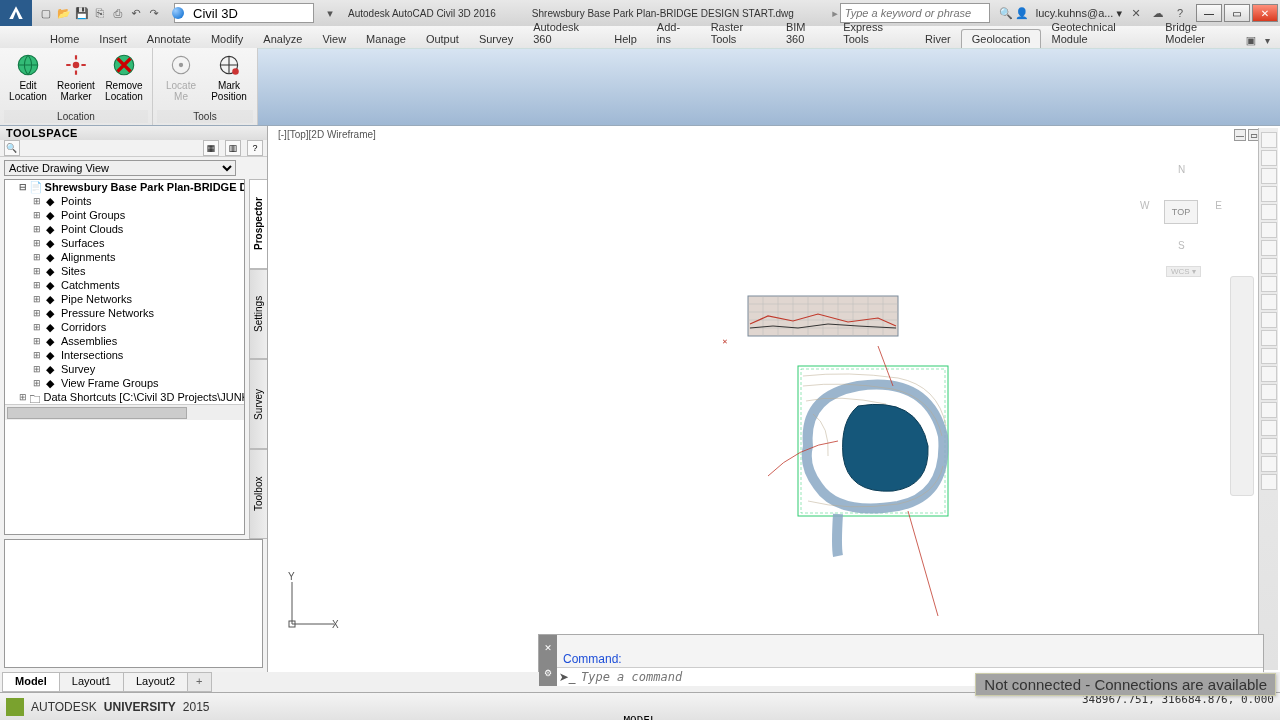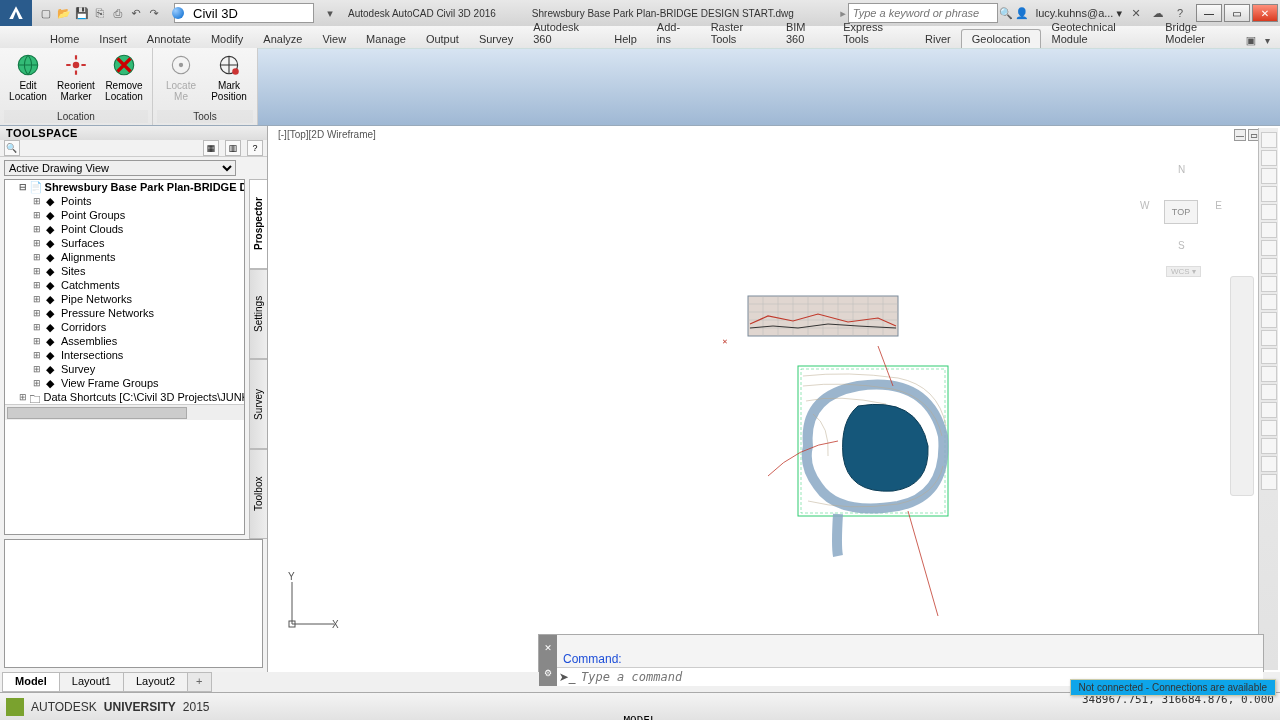--- a/index.html
+++ b/index.html
@@ -9,21 +9,21 @@
 .titlebar { height: 26px; background: linear-gradient(#e8e8e8,#d4d4d4); display: flex; align-items: center; font-size: 11px; }
 .app-menu-btn { width: 32px; height: 26px; background: #2a5b8c; display:flex; align-items:center; justify-content:center; }
 .app-menu-btn svg { width: 18px; height: 18px; }
 .qat { display: flex; gap: 2px; padding: 0 6px; align-items: center; }
 .qat-icon { width: 16px; height: 16px; display:flex; align-items:center; justify-content:center; color:#555; }
 .workspace-select { height: 20px; font-size: 13px; width: 140px; border: 1px solid #999; background: #fff; margin-left: 6px; padding-left: 18px; }
 .workspace-wrap { position: relative; }
 .workspace-wrap::before { content:""; position:absolute; left:4px; top:4px; width:12px; height:12px; border-radius:50%; background: radial-gradient(circle at 30% 30%, #9cf, #06c); }
 .title-text { flex: 0 0 auto; padding: 0 10px; color: #333; font-size: 10px; }
 .title-center { flex: 1; display:flex; gap: 16px; }
-.search-box { width: 150px; height: 20px; border:1px solid #999; background:#fff; font-size:11px; font-style:italic; color:#888; padding: 0 4px; }
+.search-box { width: 150px; height: 20px; border:1px solid #999; background:#fff; font-size:11px; font-style:italic; color:#888; padding: 0 4px; margin-right: 8px; }
 .title-right { display:flex; align-items:center; gap:6px; padding-right:2px; }
 .user-badge { font-size: 11px; color: #333; }
 .win-btns { display:flex; }
 .win-btn { width: 26px; height: 18px; border:1px solid #888; background:linear-gradient(#fafafa,#ddd); display:flex; align-items:center; justify-content:center; font-size:10px; margin-left:2px; }
 .win-btn.close { background: linear-gradient(#ff8f7a,#d93a20); color:#fff; }
 
 
 .menubar { height: 22px; background: linear-gradient(#f6f6f6,#e6e6e6); display:flex; align-items:flex-end; font-size:11px; padding-left: 40px; }
 .menu-tab { padding: 3px 10px; color:#333; cursor:default; }
 .menu-tab.active { background: #f3f3f3; border:1px solid #aaa; border-bottom:none; border-radius:3px 3px 0 0; }
@@ -97,21 +97,21 @@
 .layout-tab { padding:2px 12px; border-right:1px solid #bbb; background:#f2f2f2; }
 .layout-tab.active { background:#fff; font-weight:bold; }
 .layout-add { padding:2px 8px; color:#666; }
 
 
 .statusbar { position:absolute; left:0; right:0; bottom:0; height:28px; background:linear-gradient(#f4f4f4,#e2e2e2); border-top:1px solid #aaa; display:flex; align-items:center; font-size:11px; padding: 0 6px; gap:8px;flex-direction:column; }
 .coords { margin-left:auto; color:#333; font-family:Consolas,monospace; }
 .sb-group { display:flex; align-items:center; gap:4px; }
 .sb-btn { width:18px; height:18px; border:1px solid #bbb; background:#fafafa; display:flex; align-items:center; justify-content:center; color:#555; font-size:10px; }
 .sb-text { font-family:Consolas,monospace; }
-.conn-flyout { position:absolute; right:4px; bottom:24px; background:#0ea5e9; border:1px solid #cca; padding:2px 8px; font-size:10px; color:#333; box-shadow: 1px 1px 3px rgba(0,0,0,0.2); }
+.conn-flyout { position:absolute; right:4px; bottom:24px; background:#a3a3a3; border:1px solid #cca; padding:2px 8px; font-size:15px; color:#333; box-shadow: 1px 1px 3px rgba(0,0,0,0.2); }
 .overlay-au { position:absolute; left:6px; bottom:2px; height:22px; display:flex; align-items:center; gap:7px; font-size:12px; color:#333; z-index:20; }
 .overlay-au .a-icon { width:18px; height:18px; background:#7aa22e; }
 
 svg.icon { width:100%; height:100%; }
 </style>
 </head>
 <body>
 
 <div class="titlebar">
   <div class="app-menu-btn">

